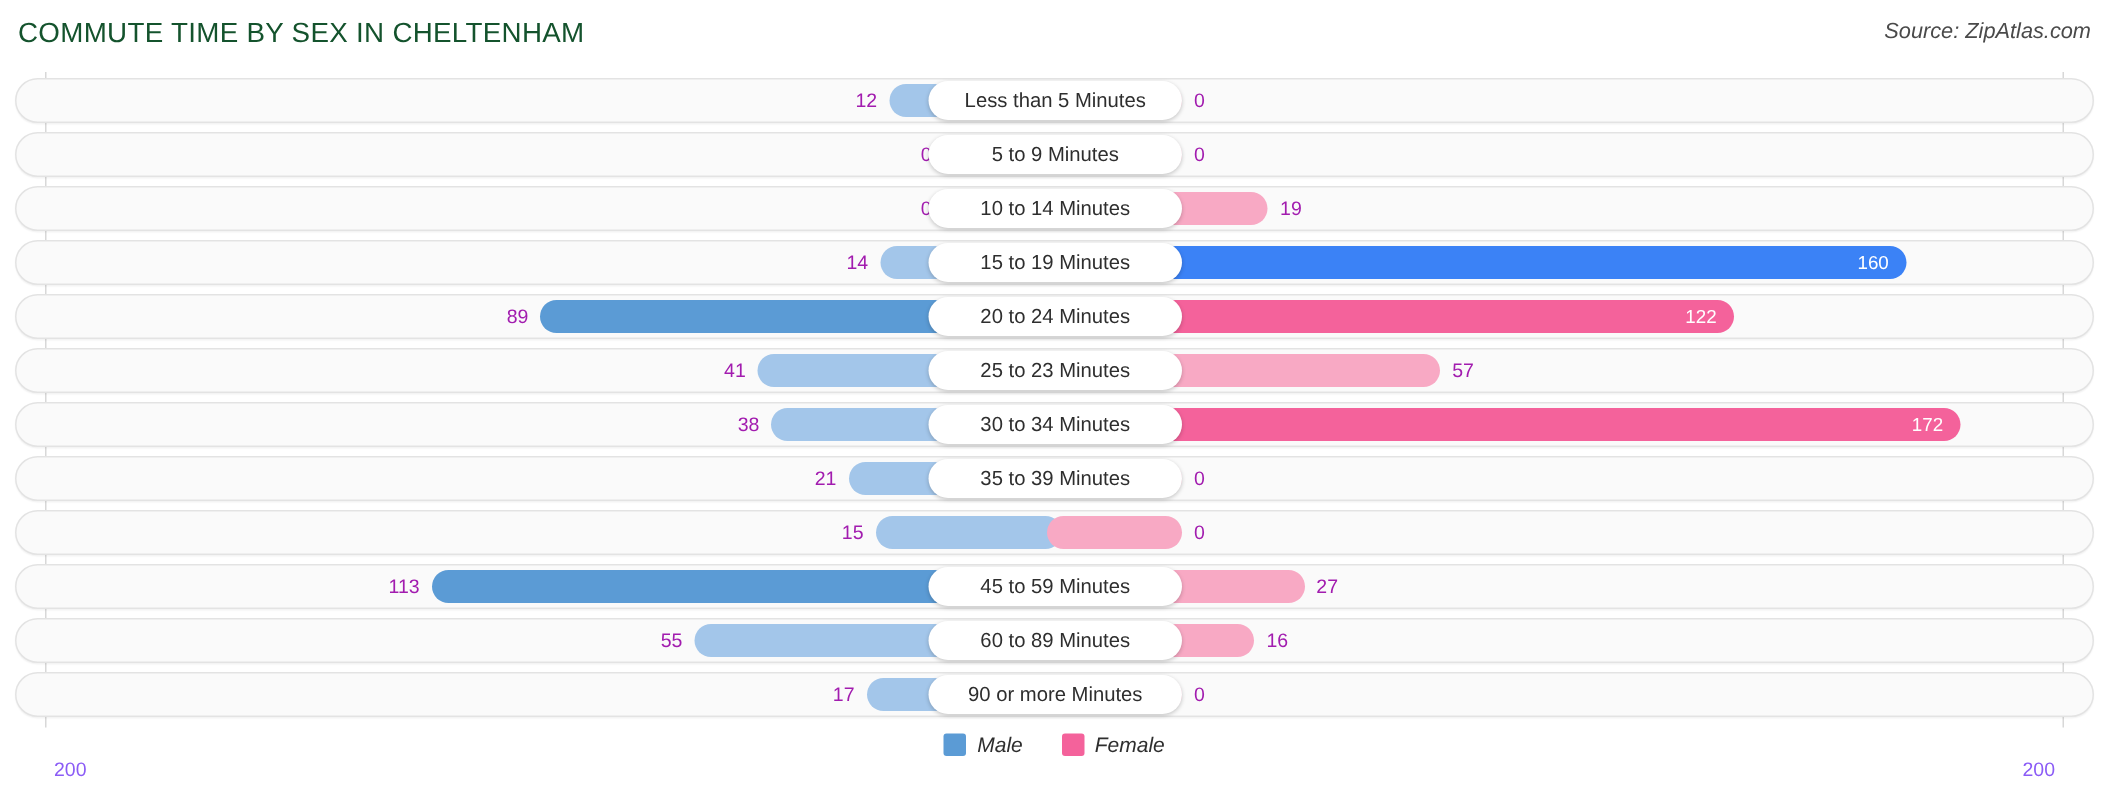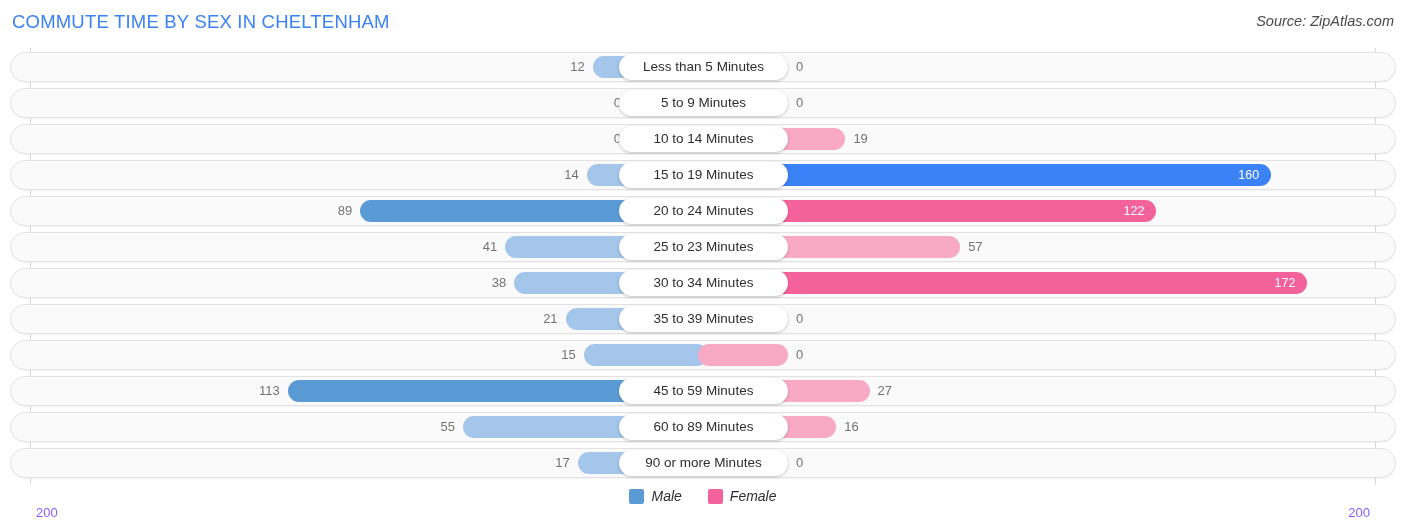--- a/index.html
+++ b/index.html
@@ -27,21 +27,21 @@
     height: 46px;
   }
 
   #page-title {
     position: absolute;
     left: 12px;
     top: 11px;
     font-size: 18.5px;
     font-weight: 400;
     letter-spacing: .2px;
-    color: #3b82f6;
+    color: #14532d;
     white-space: nowrap;
   }
 
   #source-note {
     position: absolute;
     right: 12px;
     top: 13px;
     font-size: 14.5px;
     font-style: italic;
     color: #4a4a4a;
@@ -104,21 +104,21 @@
     color: #ffffff;
   }
   .bar-female .bar-inner-label { right: 12px; }
 
   .val {
     position: absolute;
     top: 4px;
     height: 22px;
     line-height: 22px;
     font-size: 13px;
-    color: #737373;
+    color: #a21caf;
     white-space: nowrap;
   }
   .val-male   { text-align: right; }
   .val-female { text-align: left; }
 
   
   .cat-pill {
     position: absolute;
     left: 609px;
     top: 2px;

